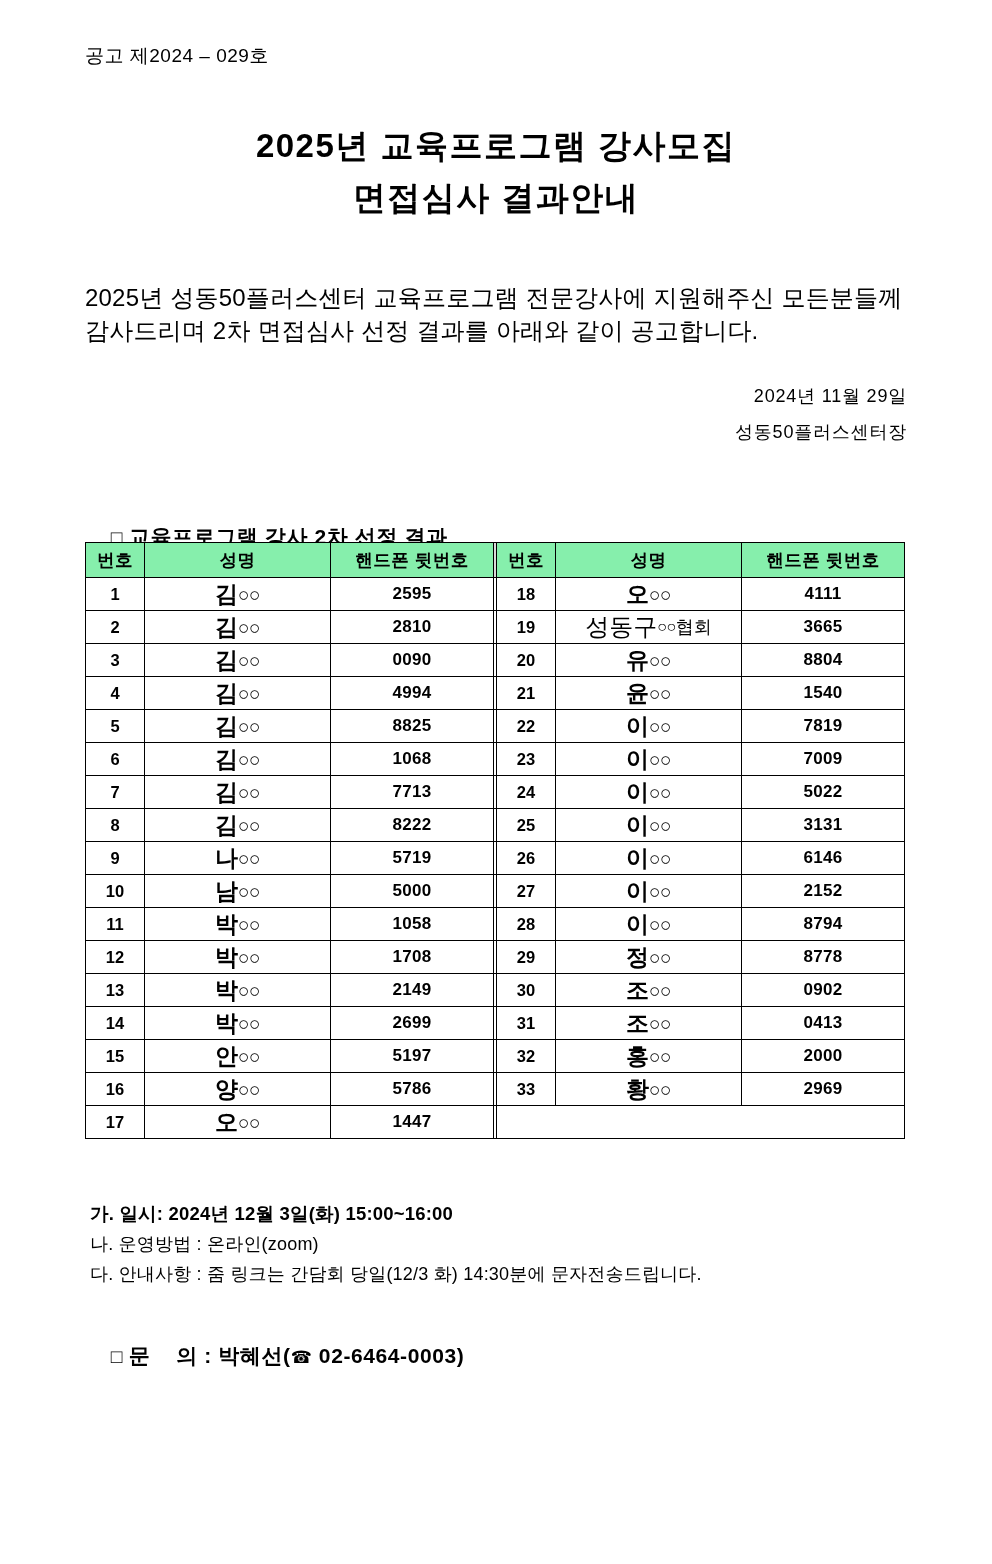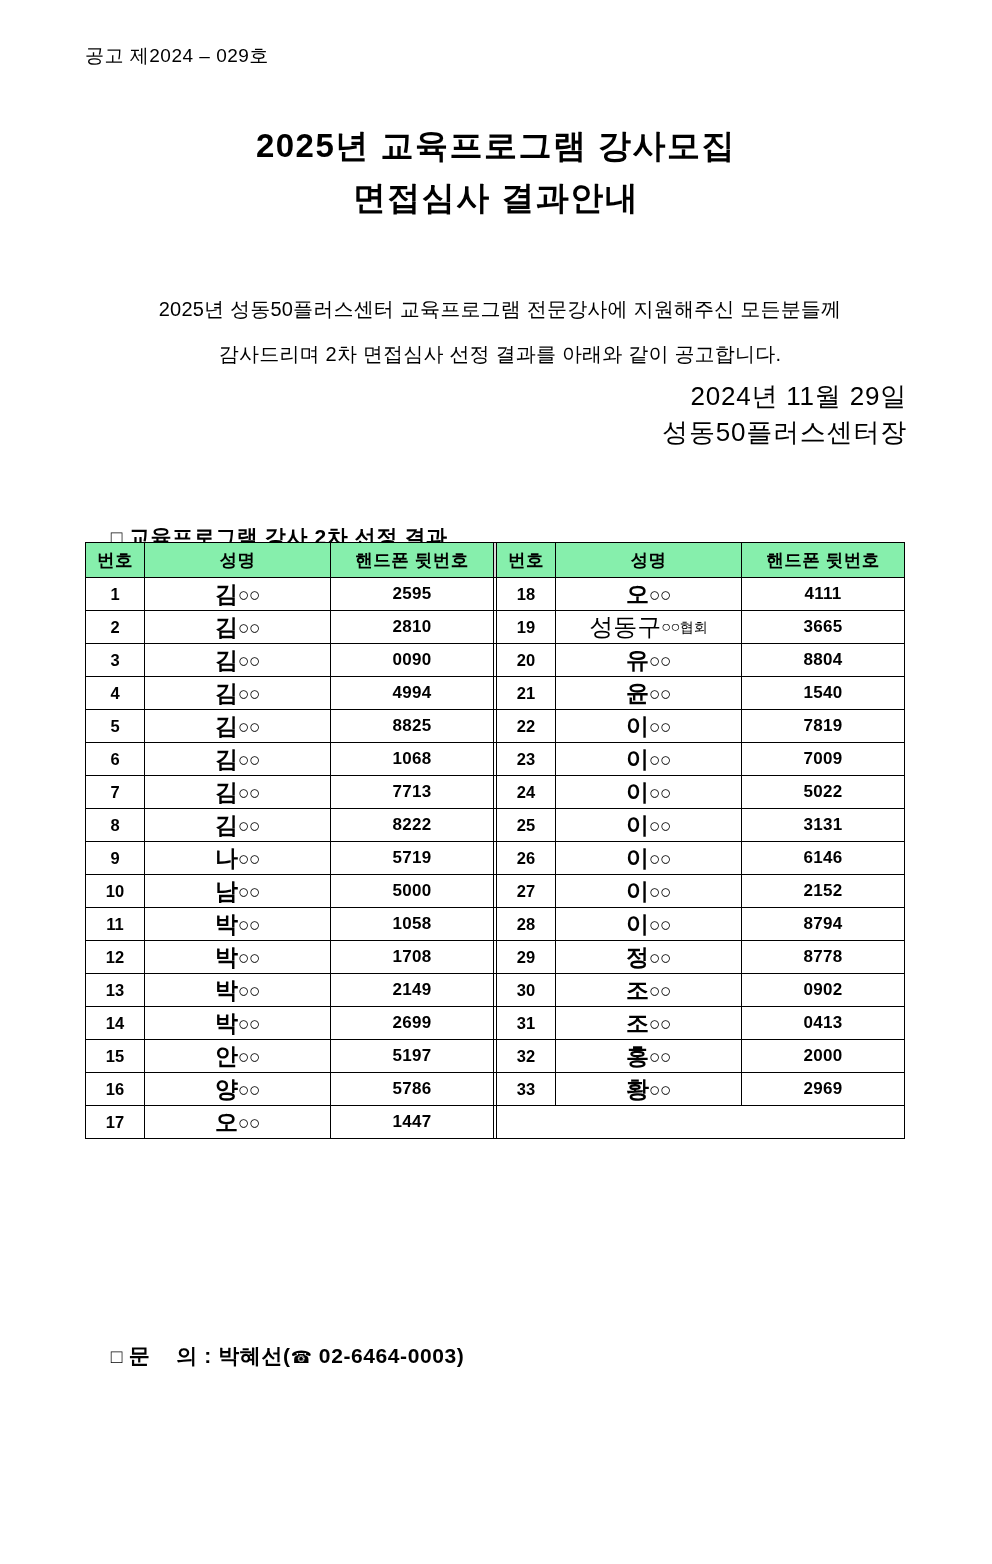--- a/index.html
+++ b/index.html
@@ -53,37 +53,36 @@
   }
 
   
   .intro {
     position: absolute;
     left: 85px;
     top: 281px;
     width: 830px;
   }
   .intro p {
-    margin: 12px;
-    font-size: 20px;
+    margin: 0;
+    font-size: 24px;
     line-height: 33px;
     letter-spacing: 0.2px;
     white-space: pre;
-    text-align: center;
   }
 
   
   .signoff {
     position: absolute;
     right: 85px;
     top: 378px;
     text-align: right;
   }
   .signoff div {
-    font-size: 26px;
+    font-size: 18px;
     line-height: 36px;
     letter-spacing: 0.8px;
     white-space: pre;
   }
 
   
   .section-head {
     font-size: 21px;
     font-weight: bold;
     letter-spacing: 0.6px;
@@ -179,21 +178,21 @@
     letter-spacing: -0.5px;
   }
   .name.org .sur {
     font-size: 24px;
     font-weight: normal;
   }
   .name.org .circ {
     font-size: 16px;
   }
   .name.org .tail {
-    font-size: 14px;
+    font-size: 18px;
     font-weight: normal;
     vertical-align: middle;
   }
 
   
   #schedule-heading {
     position: absolute;
     left: 85px;
     top: 1168px;
   }
@@ -423,18 +422,23 @@
             <td><span class="name"><span class="sur">오</span><span class="circ">○○</span></span></td>
             <td class="phone">1447</td>
             <td class="divider"></td>
             <td colspan="3" class="empty"></td>
           </tr>
         </tbody>
     </table>
   </div>
 
 
+  <div class="schedule-list" id="schedule-list">
+      <div class="item strong">가. 일시: 2024년 12월 3일(화) 15:00~16:00</div>
+      <div class="item">나. 운영방법 : 온라인(zoom)</div>
+      <div class="item">다. 안내사항 : 줌 링크는 간담회 당일(12/3 화) 14:30분에 문자전송드립니다.</div>
+    </div>
 
   <div class="section-head" id="contact-line">
     <span class="sq">□</span><span>문    의 :</span><span>&nbsp;</span><span>박혜선(</span><span class="phone-icon">☎</span><span> 02-6464-0003)</span>
   </div>
 
 </div>
 
 </body></html>

